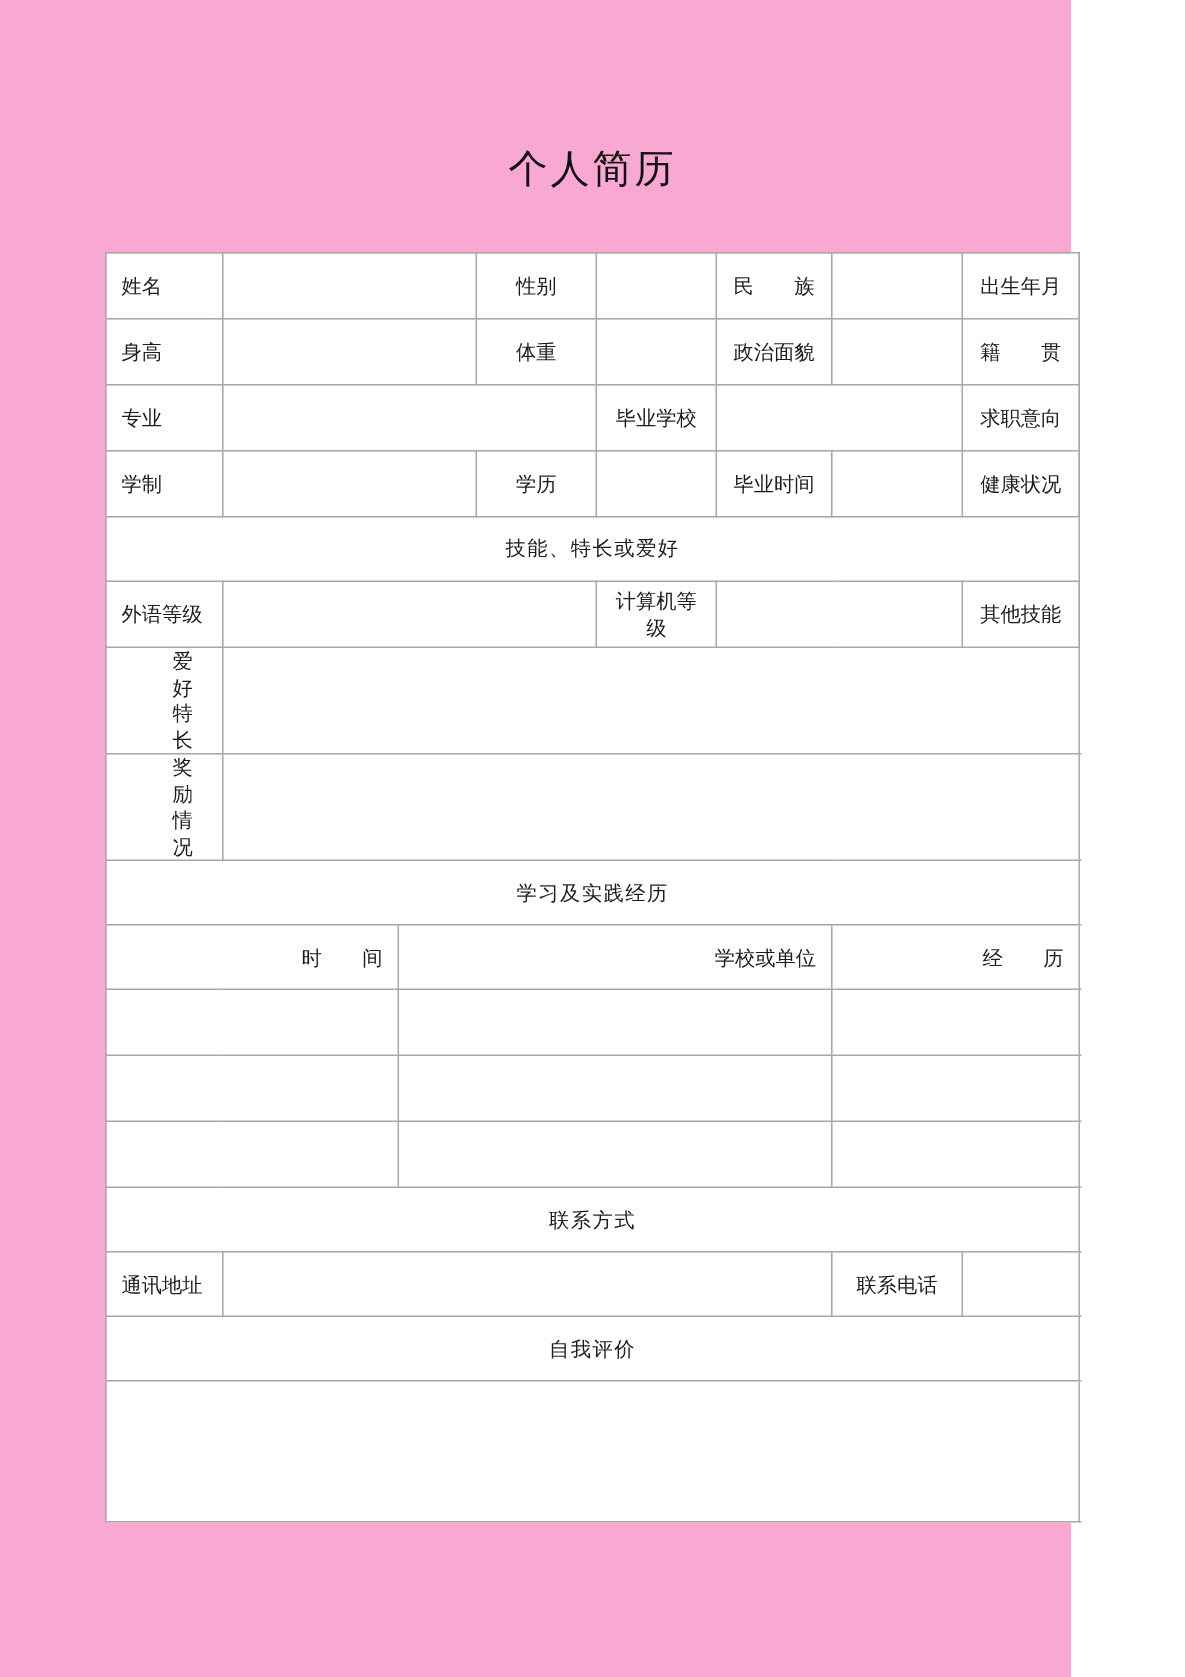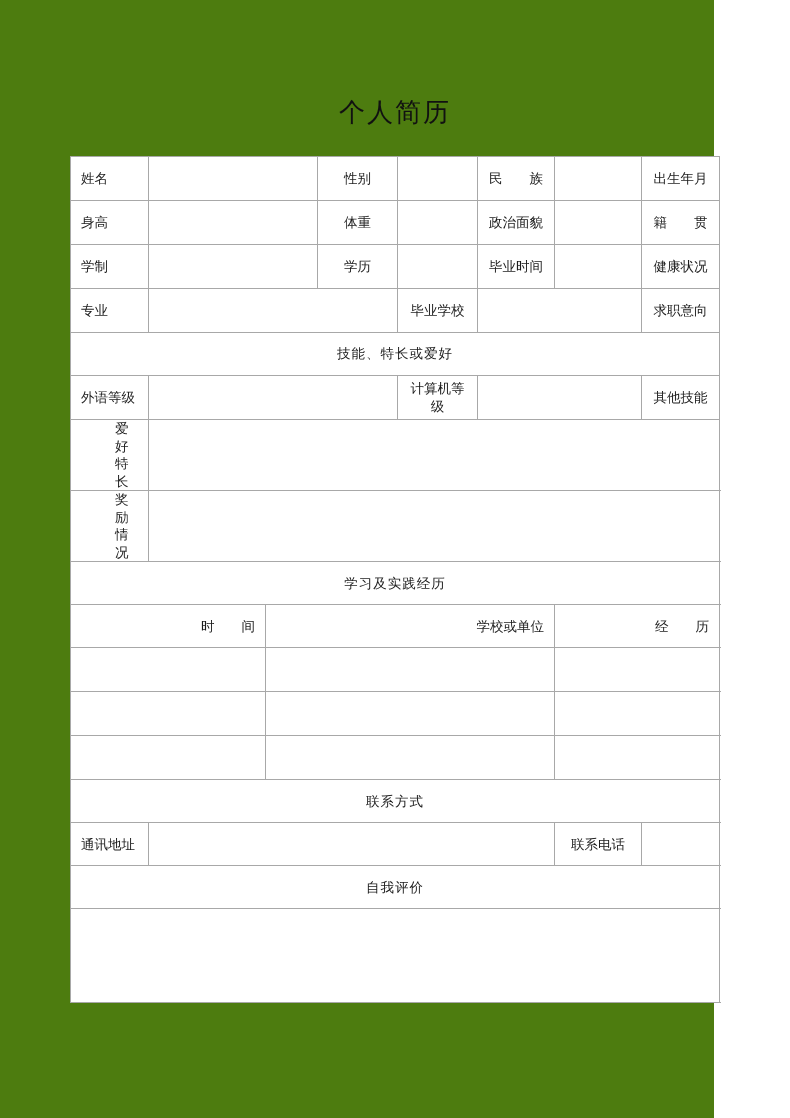--- a/index.html
+++ b/index.html
@@ -14,38 +14,38 @@
     font-family: "Liberation Serif", "DejaVu Serif", serif;
     color: #1a1a1a;
     position: relative;
     overflow: hidden;
   }
   .page {
     width: 714px;
     height: 1118px;
     box-sizing: border-box;
     position: relative;
-    background: #4d7c0f;
+    background: #f9a8d4;
   }
   .doc-title {
     position: absolute;
     top: 95px;
     left: 0;
     width: 790px;
     text-align: center;
     font-size: 26px;
     letter-spacing: 2px;
     color: #111;
     font-weight: 400;
     font-family: "Liberation Serif", "DejaVu Serif", serif;
   }
   table.resume {
     position: absolute;
     left: 70px;
-    top: 156px;
+    top: 168px;
     width: 649px;
     border-collapse: collapse;
     table-layout: fixed;
   }
   table.resume td {
     border: 1px solid #a8a8a8;
     font-size: 13.5px;
     color: #1c1c1c;
     padding: 0 10px;
     vertical-align: middle;
@@ -113,36 +113,36 @@
         <td class="value" colspan="2"></td>
         <td class="label-c">体重</td>
         <td class="value"></td>
         <td class="label-c">政治面貌</td>
         <td class="value"></td>
         <td class="label-c">籍　　贯</td>
         <td class="value"></td>
       </tr>
 
       <tr class="r-info">
+        <td class="label-l">专业</td>
+        <td class="value" colspan="3"></td>
+        <td class="label-c">毕业学校</td>
+        <td class="value" colspan="2"></td>
+        <td class="label-c">求职意向</td>
+        <td class="value"></td>
+      </tr>
+
+      <tr class="r-info">
         <td class="label-l">学制</td>
         <td class="value" colspan="2"></td>
         <td class="label-c">学历</td>
         <td class="value"></td>
         <td class="label-c">毕业时间</td>
         <td class="value"></td>
         <td class="label-c">健康状况</td>
-        <td class="value"></td>
-      </tr>
-
-      <tr class="r-info">
-        <td class="label-l">专业</td>
-        <td class="value" colspan="3"></td>
-        <td class="label-c">毕业学校</td>
-        <td class="value" colspan="2"></td>
-        <td class="label-c">求职意向</td>
         <td class="value"></td>
       </tr>
 
       <tr class="r-section">
         <td class="section" colspan="9">技能、特长或爱好</td>
       </tr>
 
       <tr class="r-skill">
         <td class="label-l">外语等级</td>
         <td class="value" colspan="3"></td>

